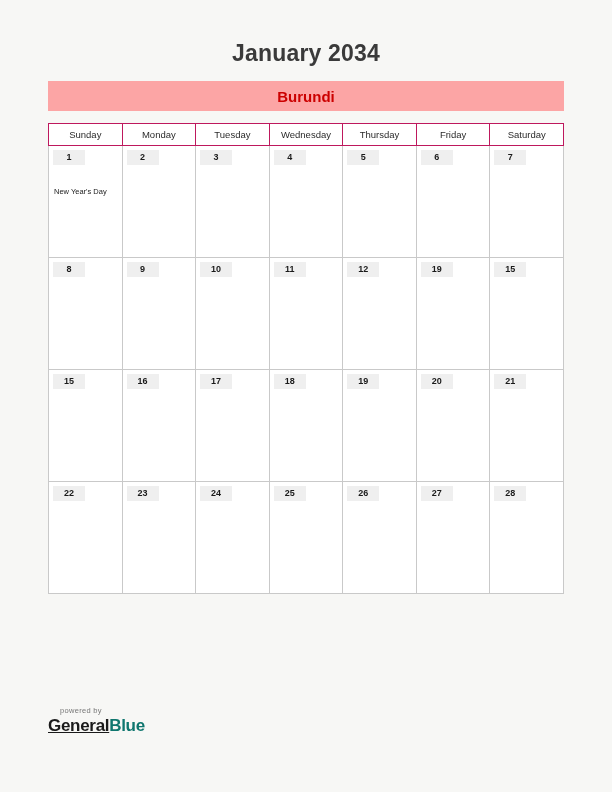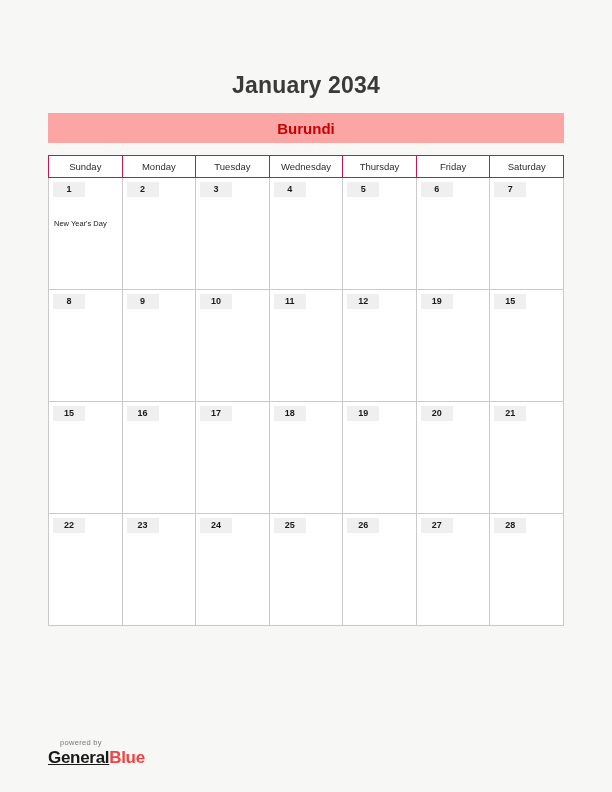--- a/index.html
+++ b/index.html
@@ -21,21 +21,20 @@
     padding: 0 48px;
   }
   .title {
     text-align: center;
     font-size: 23px;
     font-weight: bold;
     color: #3a3a3a;
     letter-spacing: 0.2px;
     padding-top: 40px;
     padding-bottom: 14px;
-    margin-top: 32px;
   }
   .country-bar {
     background: #fca5a5;
     height: 30px;
     display: flex;
     align-items: center;
     justify-content: center;
   }
   .country-bar .country {
     color: #cc0000;
@@ -102,21 +101,21 @@
     letter-spacing: 0.3px;
     margin-left: 12px;
   }
   .brand {
     font-size: 17px;
     font-weight: bold;
     letter-spacing: -0.3px;
     margin-top: 1px;
   }
   .brand .general { color: #1a1a1a; text-decoration: underline; }
-  .brand .blue { color: #ef4444; }
+  .brand .blue { color: #0f766e; }
 </style>
 </head>
 <body>
 
 <div class="page">
 
   <div class="title">January 2034</div>
 
   <div class="country-bar">
     <span class="country">Burundi</span>

